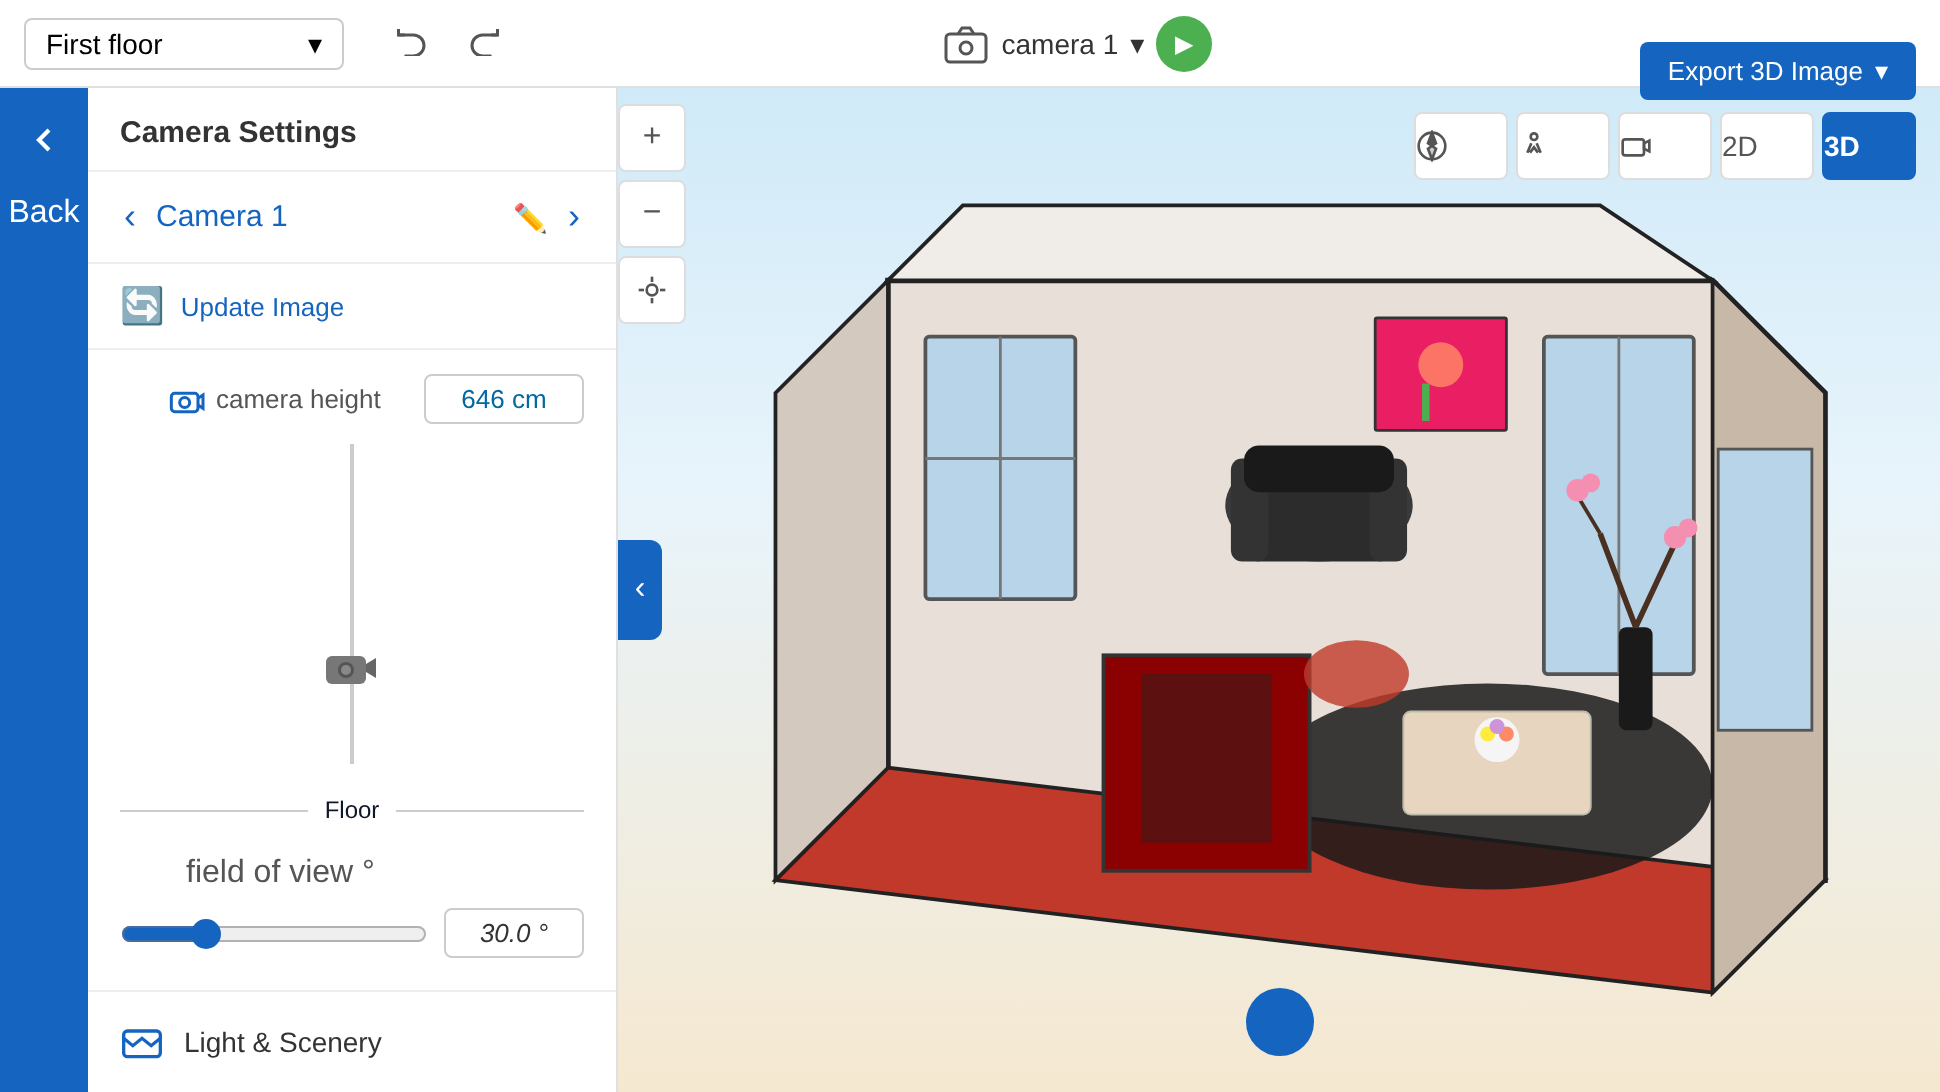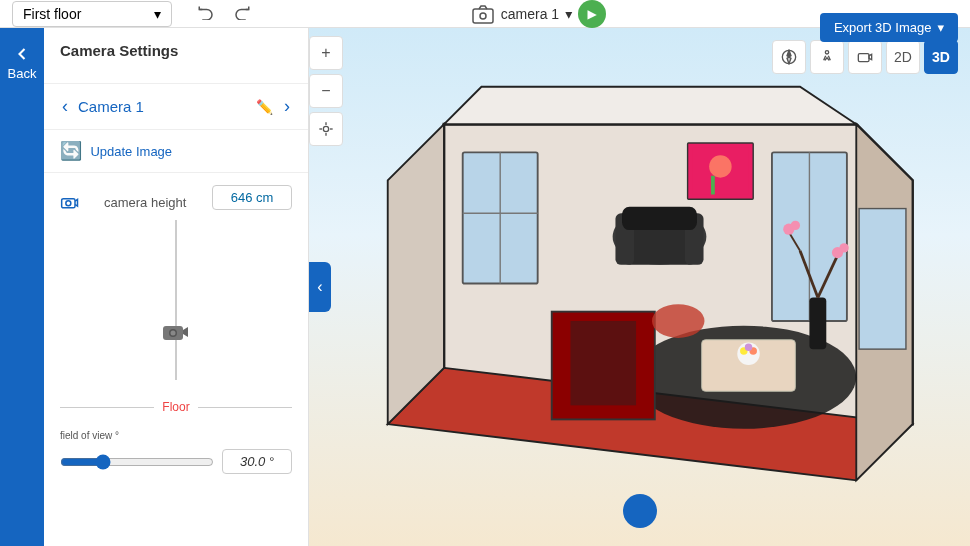--- a/index.html
+++ b/index.html
@@ -1,20 +1,20 @@
 <!DOCTYPE html>
 <html><head>
   <meta charset="utf-8">
   <style>
     * { box-sizing: border-box; margin: 0; padding: 0; }
     body { font-family: -apple-system, BlinkMacSystemFont, 'Segoe UI', sans-serif; width: 970px; height: 546px; overflow: hidden; display: flex; flex-direction: column; }
 
     
     #topbar {
-      height: 28px;
+      height: 44px;
       background: #fff;
       border-bottom: 1px solid #e0e0e0;
       display: flex;
       align-items: center;
       padding: 0 12px;
       gap: 19px;
       z-index: 10;
     }
     .floor-select {
       display: flex; align-items: center;
@@ -42,67 +42,68 @@
 
     
     #main { display: flex; flex: 1; overflow: hidden; }
 
     
     #left-sidebar {
       width: 44px; background: #1565c0; display: flex; flex-direction: column; align-items: center; padding-top: 8px;
     }
     .back-btn {
       display: flex; flex-direction: column; align-items: center; color: white;
-      font-size: 13px; cursor: pointer; gap: 2px; padding: 8px 4px;
+      font-size: 16px; cursor: pointer; gap: 18px; padding: 8px 4px;
     }
     .back-btn svg { width: 20px; height: 20px; }
 
     
     #cam-panel {
       width: 265px; background: #fff; border-right: 1px solid #e0e0e0;
       display: flex; flex-direction: column; overflow-y: auto;
     }
     .cam-panel-header {
-      padding: 14px 16px 24px;
+      padding: 14px 16px 10px;
       font-size: 15px; font-weight: 600; color: #333; border-bottom: 1px solid #eee;
     }
     .cam-nav {
       display: flex; align-items: center; padding: 10px 16px;
       gap: 8px; border-bottom: 1px solid #eee;
     }
     .cam-nav-title { font-size: 15px; font-weight: 500; color: #1565c0; flex: 1; }
     .cam-nav-btn { background: none; border: none; cursor: pointer; color: #1565c0; font-size: 18px; padding: 2px; }
     .cam-nav-edit { color: #999; font-size: 14px; cursor: pointer; }
     .update-camera-row {
       display: flex; align-items: center; gap: 8px; padding: 10px 16px;
       border-bottom: 1px solid #eee; cursor: pointer;
     }
     .update-camera-label { font-size: 13px; color: #1565c0; }
     .cam-height-row {
-      display: flex; align-items: flex-end; padding: 12px 16px 6px;
-      gap: 24px;
+      display: flex; align-items: center; padding: 12px 16px 6px;
+      gap: 4px;
+      margin-left: 24px;
     }
     .cam-height-label { font-size: 13px; color: #555; flex: 1; }
     .cam-height-input {
       border: 1px solid #ccc; border-radius: 4px; padding: 4px 8px;
       font-size: 13px; width: 80px; text-align: center; color: #0369a1;
     }
     .slider-container {
       padding: 4px 16px 0;
       display: flex; flex-direction: column; align-items: center; position: relative;
       min-height: 180px;
     }
     .floor-label-row {
       display: flex; align-items: center; gap: 8px; padding: 0 16px 8px;
-      font-size: 12px; color: #ef4444;
+      font-size: 12px; color: #0f172a;
     }
     .floor-line { flex: 1; height: 1px; background: #ccc; }
     .fov-row {
       padding: 8px 16px 4px;
-      font-size: 10px; color: #555;
+      font-size: 16px; color: #555; margin-left: 33px;
     }
     .fov-slider-row {
       display: flex; align-items: center; padding: 4px 16px 16px; gap: 8px;
     }
     .fov-slider {
       flex: 1; accent-color: #1565c0;
     }
     .fov-input {
       border: 1px solid #ccc; border-radius: 4px; padding: 4px 8px;
       font-size: 13px; width: 70px; text-align: center; color: #333; font-style: italic;
@@ -127,22 +128,22 @@
     .view-btn {
       width: 34px; height: 34px; background: white; border: 1px solid #ddd;
       border-radius: 4px; cursor: pointer; display: flex; align-items: center; justify-content: center;
       font-size: 16px; color: #555;
     }
 
     .viewer-right-controls {
       position: absolute; right: 12px; top: 12px; display: flex; align-items: center; gap: 4px; z-index: 5;
     }
     .view-mode-btn {
-      width: 34px; height: 34px; background: white; border: 1px solid #ddd;
-      border-radius: 4px; cursor: pointer; display: flex; align-items: center; justify-content: center;
+      width: 47px; height: 34px; background: white; border: 1px solid #ddd;
+      border-radius: 4px; cursor: pointer; display: flex; align-items: center; justify-content: flex-start;
       font-size: 14px; color: #555;
     }
     .view-mode-btn.active { background: #1565c0; color: white; border-color: #1565c0; font-weight: bold; }
 
     .collapse-panel-btn {
       position: absolute; left: 0; top: 50%; transform: translateY(-50%);
       width: 22px; height: 50px; background: #1565c0; border: none;
       border-radius: 0 6px 6px 0; cursor: pointer; color: white;
       display: flex; align-items: center; justify-content: center; font-size: 16px; z-index: 5;
     }
@@ -256,20 +257,27 @@
     </div>
 
     <div class="fov-row">
       <span>field of view °</span>
     </div>
     <div class="fov-slider-row">
       <input type="range" class="fov-slider" min="0" max="120" value="30" style="">
       <input class="fov-input" type="text" value="30.0 °" style="">
     </div>
 
+    <div class="light-scenery-row">
+      <svg width="22" height="22" viewBox="0 0 24 24" fill="none" stroke="#1565c0" stroke-width="1.8">
+        <rect x="2" y="6" width="20" height="14" rx="2"></rect>
+          <path d="M2 10l5 4 5-4 5 4 5-4"></path>
+      </svg>
+      <span class="light-scenery-label">Light &amp; Scenery</span>
+    </div>
   </div>
 
   <div id="viewer">
 
     <div class="viewer-left-controls">
       <button class="view-btn">+</button>
       <button class="view-btn">−</button>
       <button class="view-btn">
         <svg width="16" height="16" viewBox="0 0 24 24" fill="none" stroke="#555" stroke-width="2">
           <circle cx="12" cy="12" r="4"></circle>

